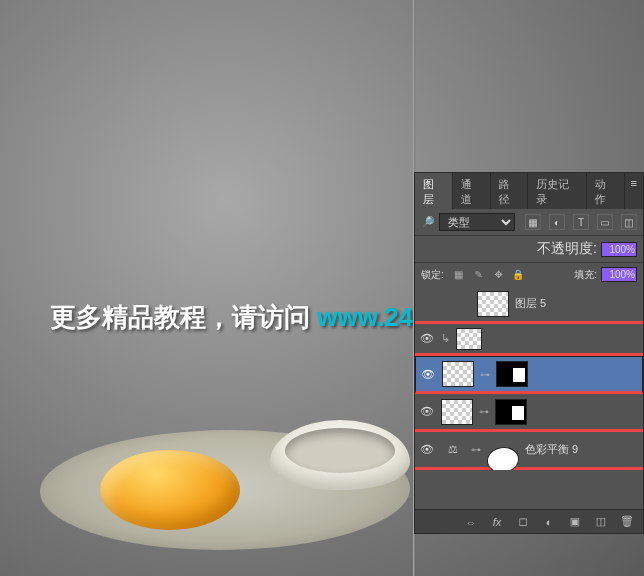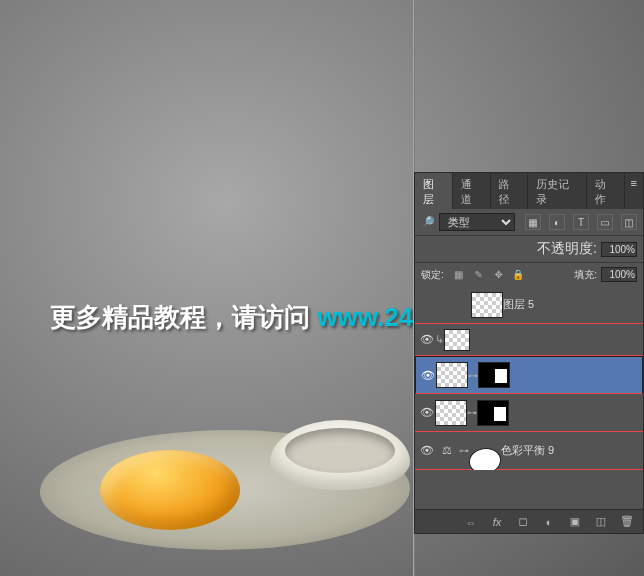--- a/index.html
+++ b/index.html
@@ -21,29 +21,29 @@
 
 .row { display: flex; align-items: center; padding: 4px 6px; gap: 4px; }
 .sel { background: #3a3a3a; border: 1px solid #222; color: #ddd; font-size: 11px; padding: 1px 4px; }
 .kind-sel { width: 80px; }
 .filter-icons { display: flex; gap: 8px; margin-left: 6px; }
 .fi { width: 16px; height: 16px; display: flex; align-items: center; justify-content: center; border: 1px solid #666; color: #ccc; cursor: pointer; font-size: 10px; }
 
 .blend-row { border-top: 1px solid #3a3a3a; border-bottom: 1px solid #3a3a3a; }
 .blend-sel { width: 90px; }
 .opacity-label { margin-left: auto; font-size: 14px; }
-.pct { width: 36px; background: #404040; border: 1px solid #222; color: #ddd; font-size: 10px; text-align: right; padding: 1px; }
+.pct { width: 36px; background: #8b5cf6; border: 1px solid #222; color: #ddd; font-size: 10px; text-align: right; padding: 1px; }
 
 .lock-row { font-size: 10px; }
 .lock-icons { display: flex; gap: 6px; margin-left: 4px; }
 .li { width: 14px; height: 14px; display: flex; align-items: center; justify-content: center; color: #aaa; cursor: pointer; }
 .fill-label { margin-left: auto; }
 
 .layers { overflow: hidden; }
-.layer { display: flex; align-items: center; height: 38px; border-bottom: 1px solid #ef4444; padding: 0 4px; gap: 0; }
+.layer { display: flex; align-items: center; height: 38px; border-bottom: 3px solid #ef4444; padding: 0 4px; gap: 6px; }
 .layer.sel { background: #5578b0; color: #fff; }
 .vis { width: 16px; height: 16px; display: flex; align-items: center; justify-content: center; cursor: pointer; }
 .thumb { width: 32px; height: 26px; background: #fff; border: 1px solid #222; flex-shrink: 0; }
 .thumb.checker { background: repeating-conic-gradient(#ccc 0% 25%, #fff 0% 50%) 0 0 / 8px 8px; }
 .mask { width: 32px; height: 26px; background: #000; border: 1px solid #222; flex-shrink: 0; position: relative; }
 .mask::after { content:""; position:absolute; right:2px; top:6px; width:12px; height:14px; background:#fff; }
 .mask.white { background: #fff; }
 .mask.white::after { display: none; }
 .link { width: 10px; text-align: center; font-size: 10px; color: #aaa; }
 .lname { flex: 1; font-size: 11px; white-space: nowrap; overflow: hidden; }

